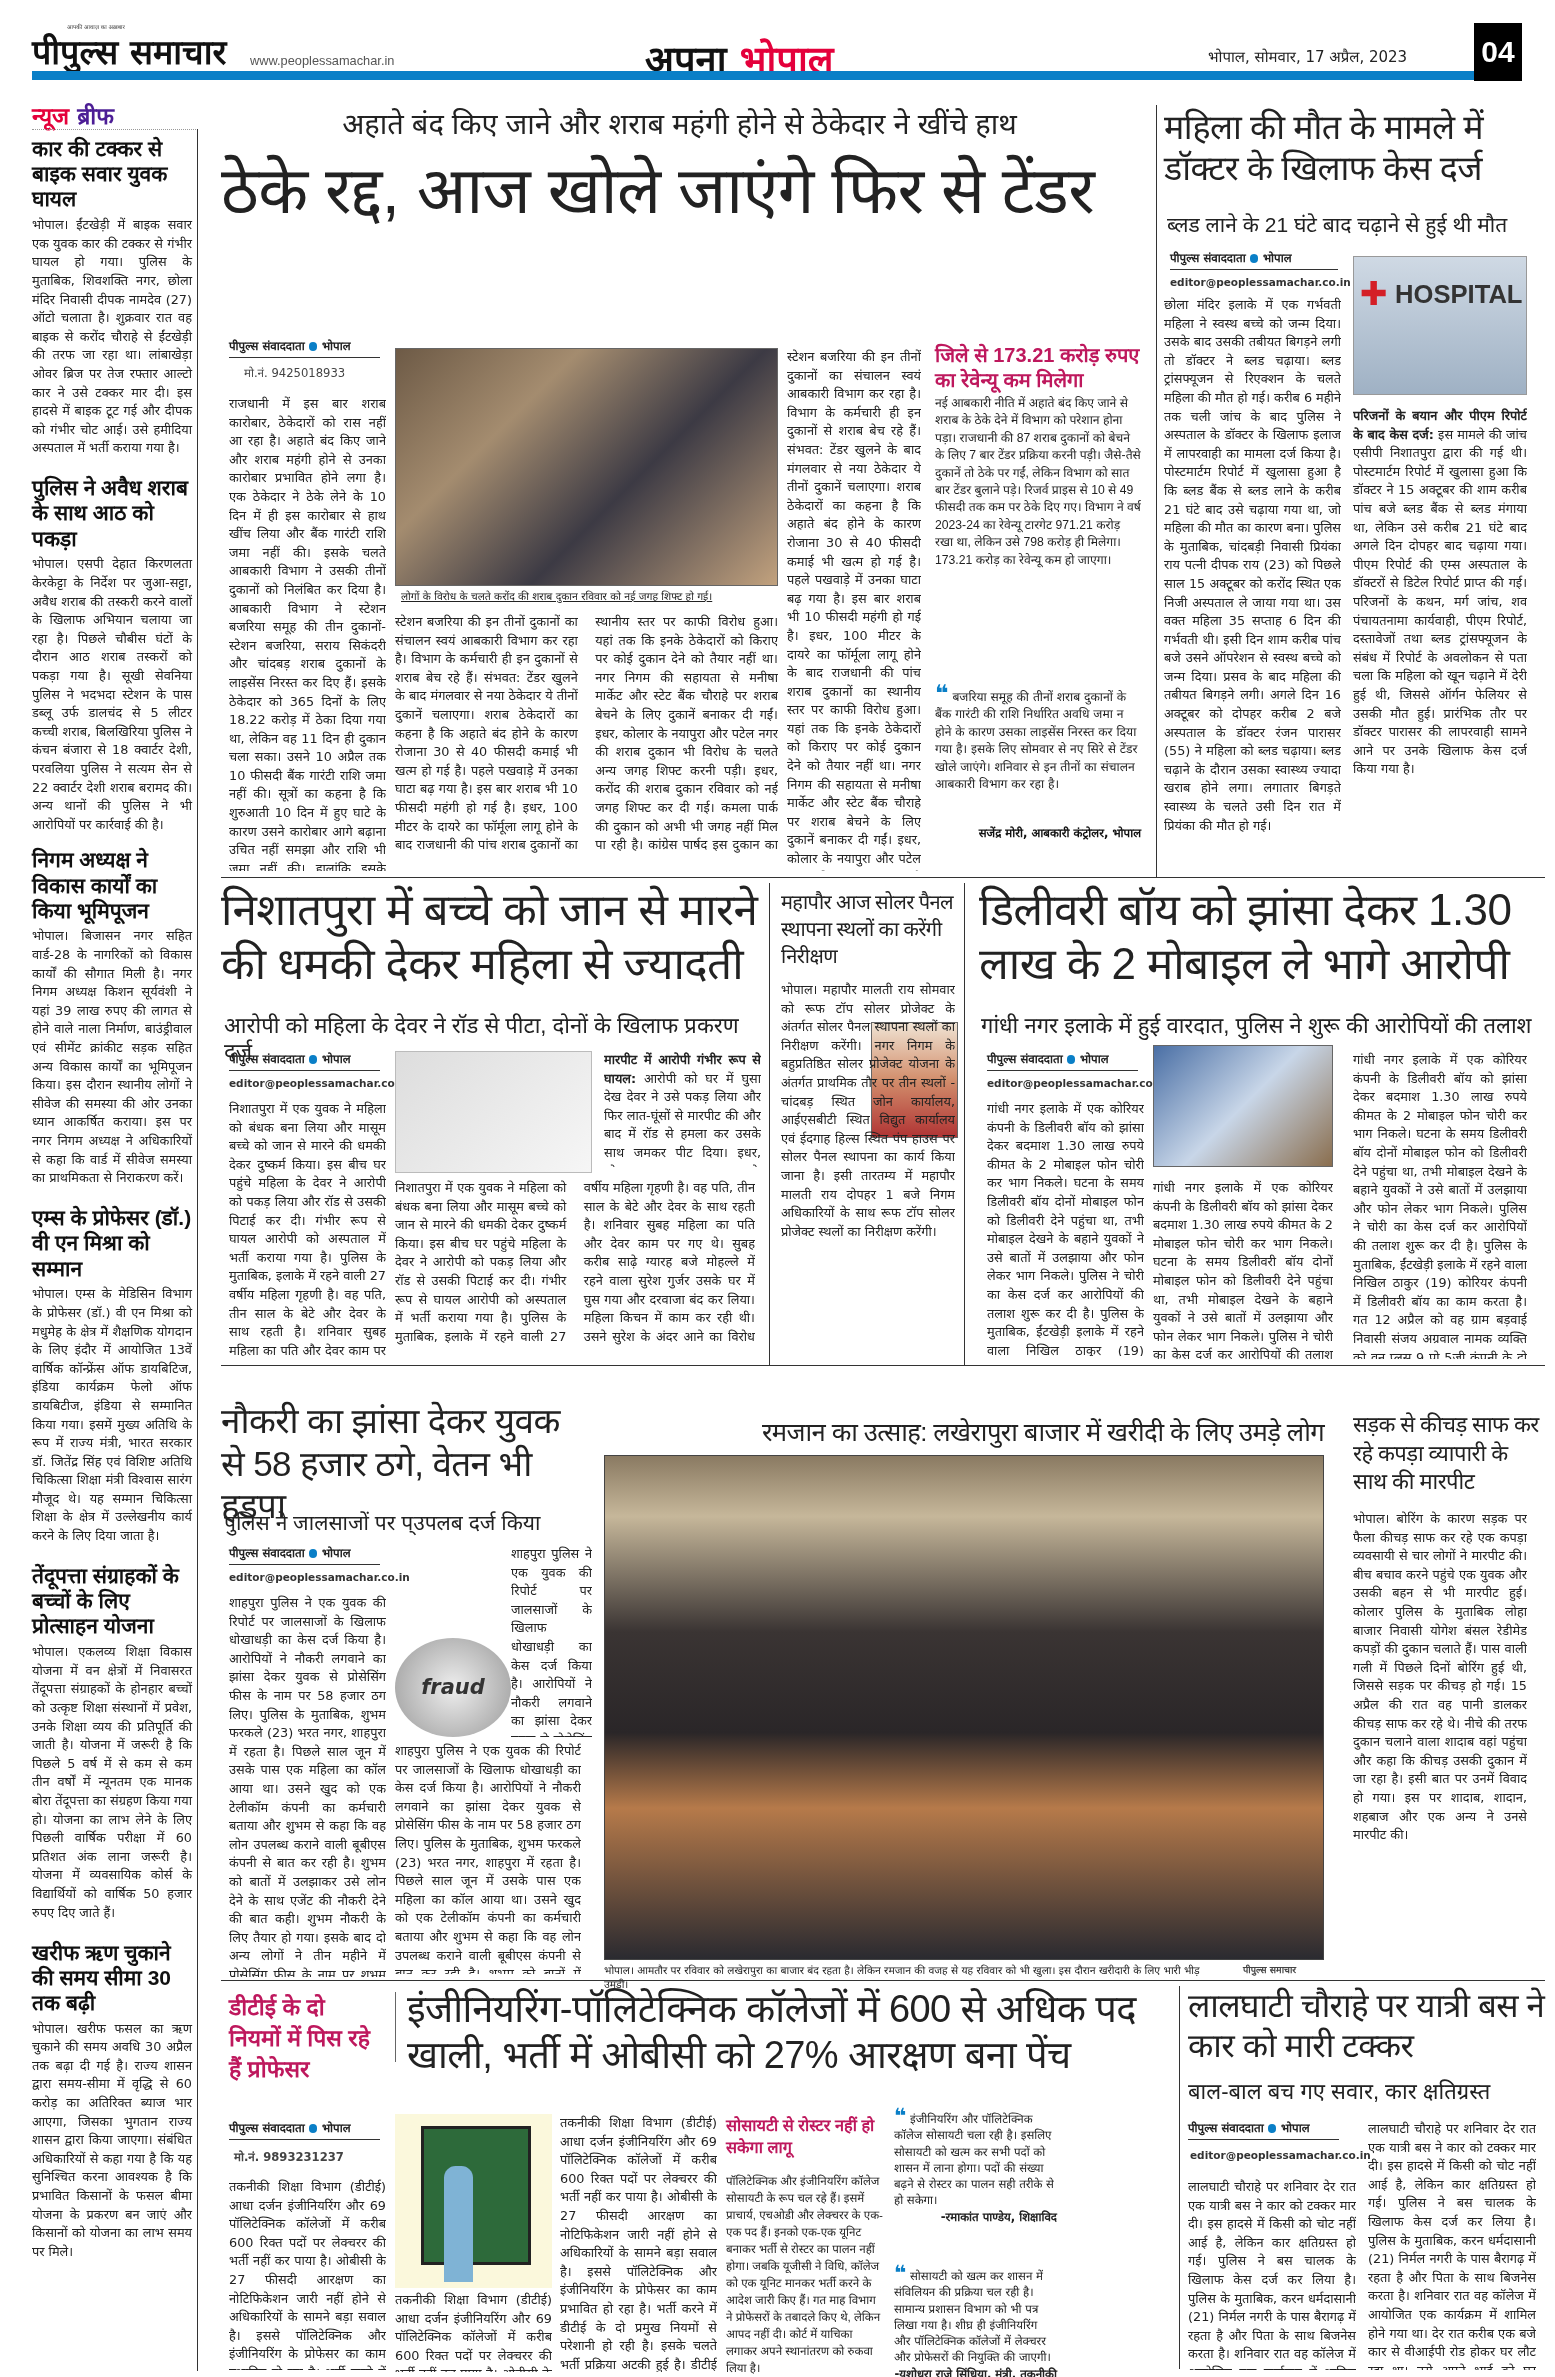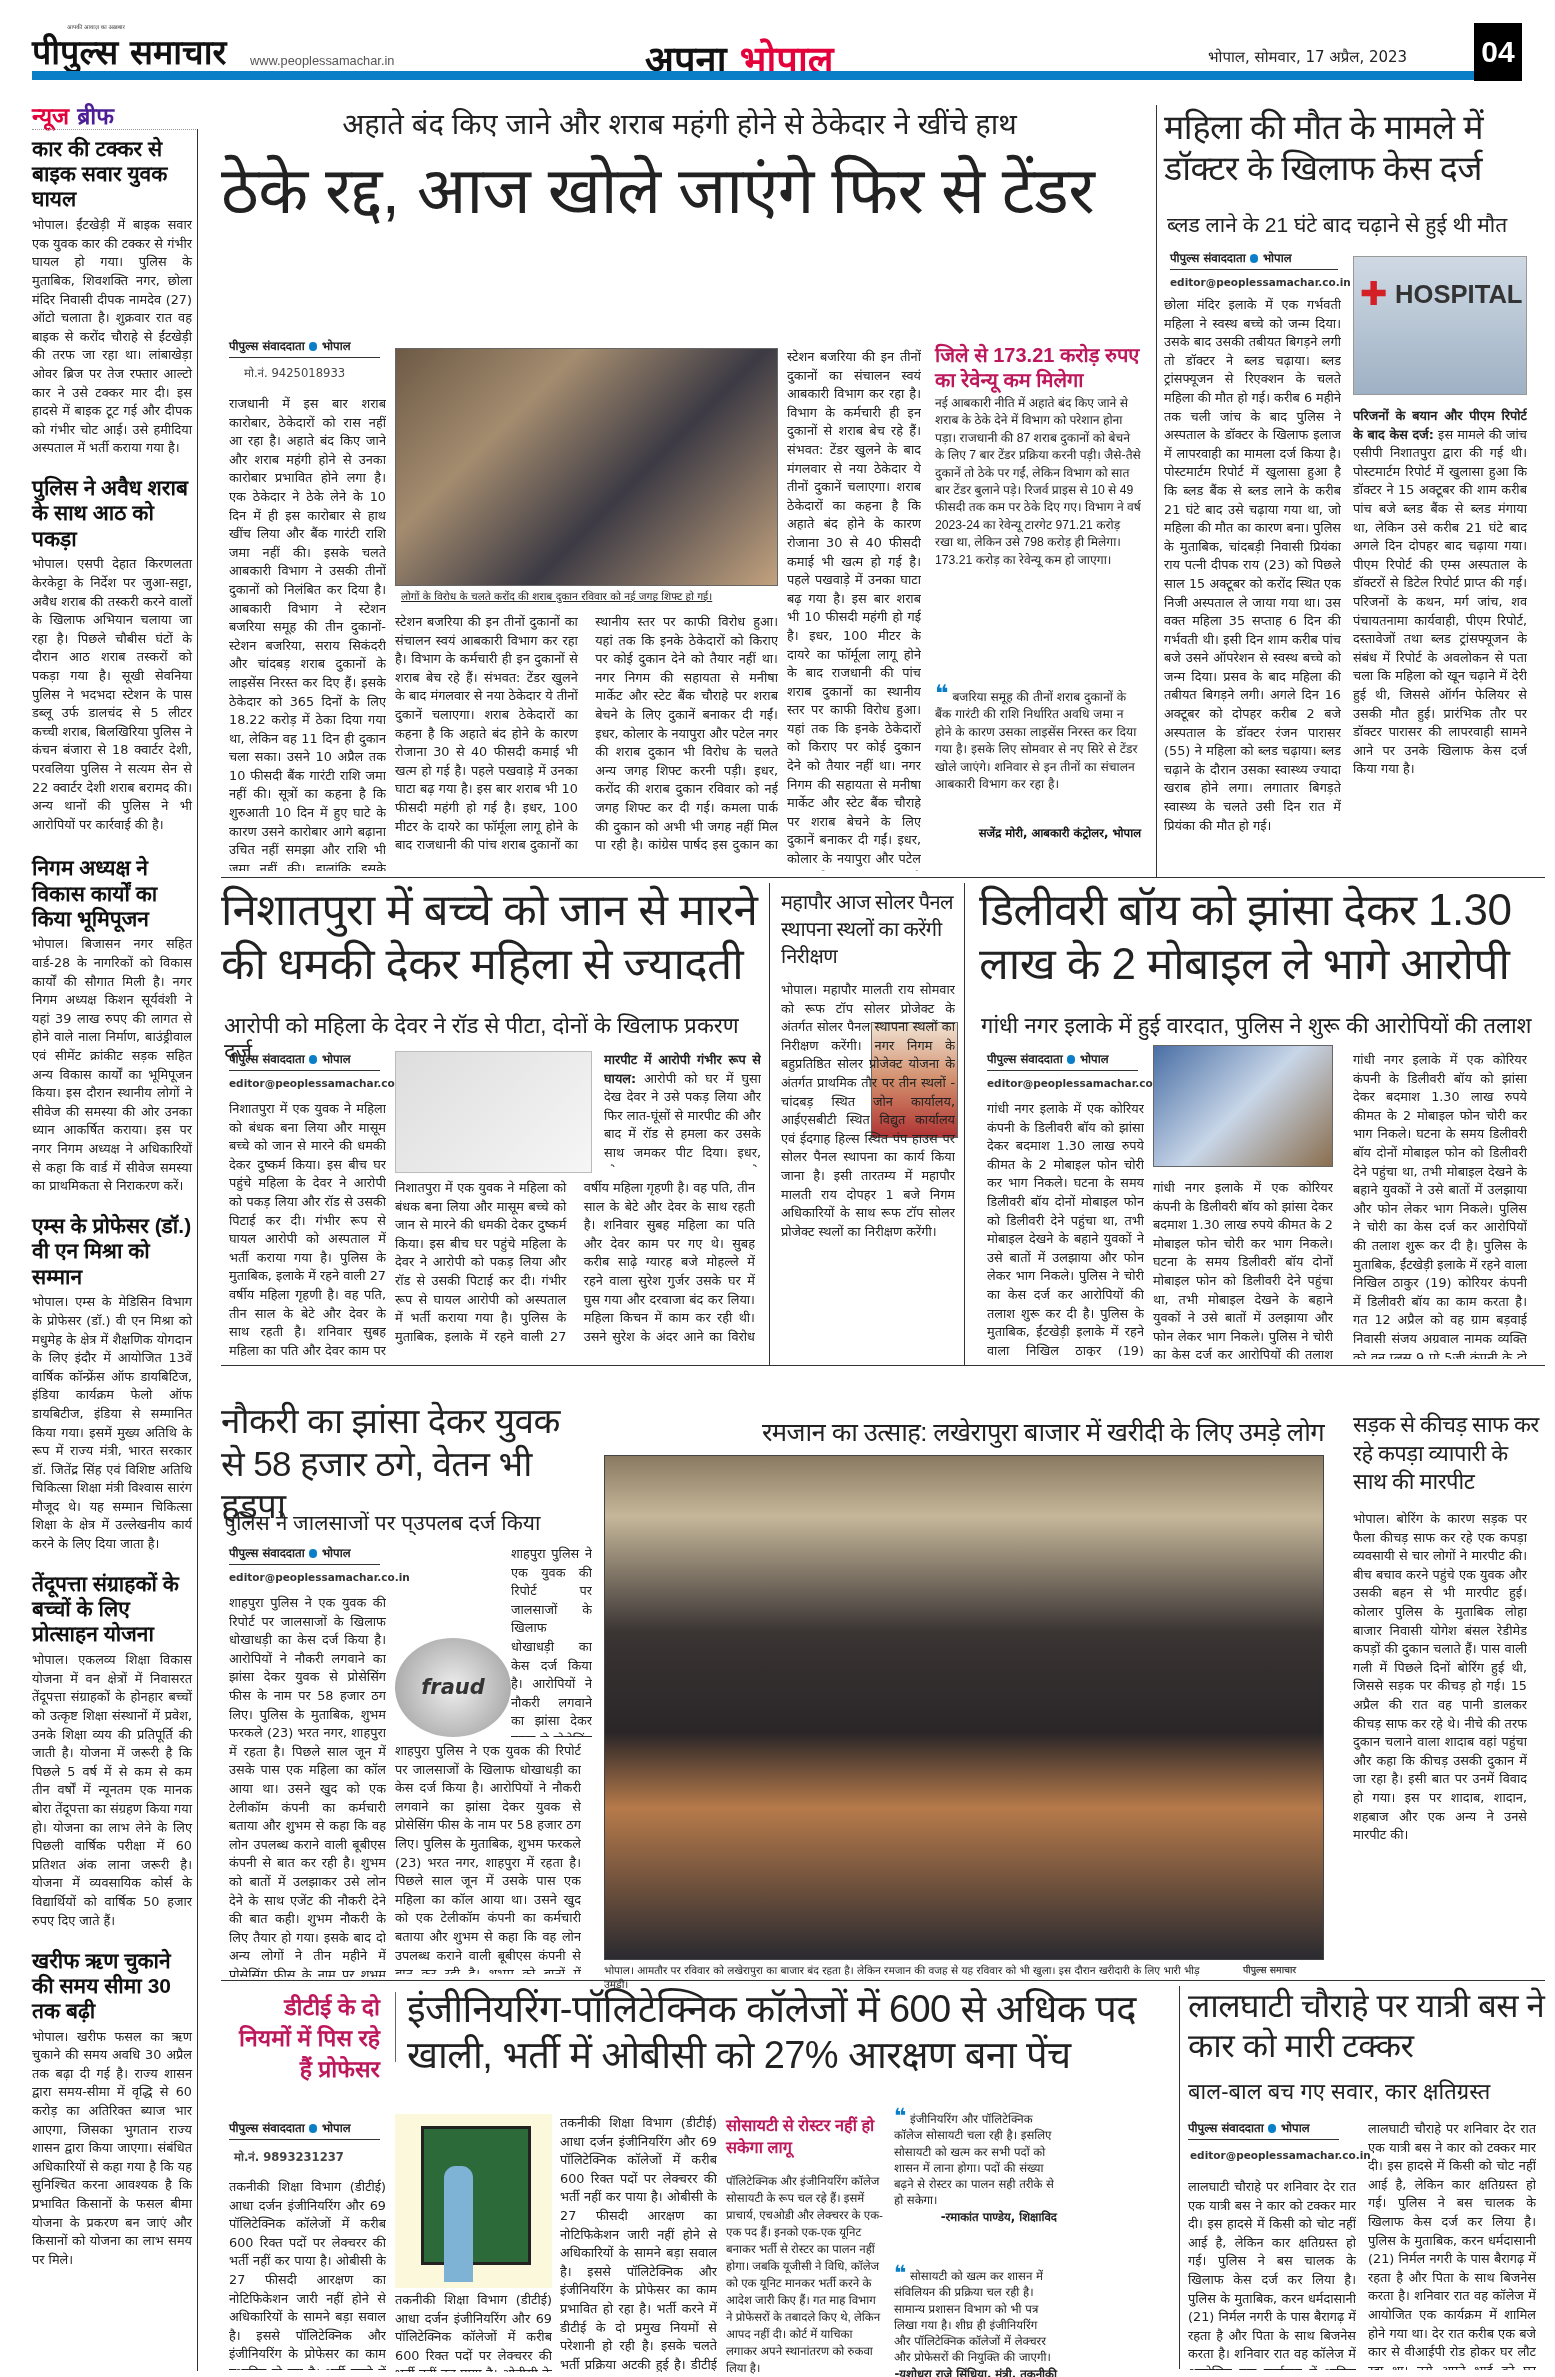--- a/index.html
+++ b/index.html
@@ -53,21 +53,21 @@
 
 <div class="abs" style="left:32px;top:136px;width:160px">
   <div>
     <div class="briefhead">कार की टक्कर से बाइक सवार युवक घायल</div>
     <div class="body" style="margin-top:4.6px">भोपाल। ईंटखेड़ी में बाइक सवार एक युवक कार की टक्कर से गंभीर घायल हो गया। पुलिस के मुताबिक, शिवशक्ति नगर, छोला मंदिर निवासी दीपक नामदेव (27) ऑटो चलाता है। शुक्रवार रात वह बाइक से करोंद चौराहे से ईंटखेड़ी की तरफ जा रहा था। लांबाखेड़ा ओवर ब्रिज पर तेज रफ्तार आल्टो कार ने उसे टक्कर मार दी। इस हादसे में बाइक टूट गई और दीपक को गंभीर चोट आई। उसे हमीदिया अस्पताल में भर्ती कराया गया है।</div>
   </div>
   <div style="margin-top:17.4px">
     <div class="briefhead">पुलिस ने अवैध शराब के साथ आठ को पकड़ा</div>
     <div class="body" style="margin-top:4.6px">भोपाल। एसपी देहात किरणलता केरकेट्टा के निर्देश पर जुआ-सट्टा, अवैध शराब की तस्करी करने वालों के खिलाफ अभियान चलाया जा रहा है। पिछले चौबीस घंटों के दौरान आठ शराब तस्करों को पकड़ा गया है। सूखी सेवनिया पुलिस ने भदभदा स्टेशन के पास डब्लू उर्फ डालचंद से 5 लीटर कच्ची शराब, बिलखिरिया पुलिस ने कंचन बंजारा से 18 क्वार्टर देशी, परवलिया पुलिस ने सत्यम सेन से 22 क्वार्टर देशी शराब बरामद की। अन्य थानों की पुलिस ने भी आरोपियों पर कार्रवाई की है।</div>
   </div>
-  <div style="margin-top:21px">
+  <div style="margin-top:13px">
     <div class="briefhead">निगम अध्यक्ष ने विकास कार्यों का किया भूमिपूजन</div>
     <div class="body" style="margin-top:4.6px">भोपाल। बिजासन नगर सहित वार्ड-28 के नागरिकों को विकास कार्यों की सौगात मिली है। नगर निगम अध्यक्ष किशन सूर्यवंशी ने यहां 39 लाख रुपए की लागत से होने वाले नाला निर्माण, बाउंड्रीवाल एवं सीमेंट क्रांकीट सड़क सहित अन्य विकास कार्यों का भूमिपूजन किया। इस दौरान स्थानीय लोगों ने सीवेज की समस्या की ओर उनका ध्यान आकर्षित कराया। इस पर नगर निगम अध्यक्ष ने अधिकारियों से कहा कि वार्ड में सीवेज समस्या का प्राथमिकता से निराकरण करें।</div>
   </div>
   <div style="margin-top:17.4px">
     <div class="briefhead">एम्स के प्रोफेसर (डॉ.) वी एन मिश्रा को सम्मान</div>
     <div class="body" style="margin-top:4.6px">भोपाल। एम्स के मेडिसिन विभाग के प्रोफेसर (डॉ.) वी एन मिश्रा को मधुमेह के क्षेत्र में शैक्षणिक योगदान के लिए इंदौर में आयोजित 13वें वार्षिक कॉन्फ्रेंस ऑफ डायबिटिज, इंडिया कार्यक्रम फेलो ऑफ डायबिटीज, इंडिया से सम्मानित किया गया। इसमें मुख्य अतिथि के रूप में राज्य मंत्री, भारत सरकार डॉ. जितेंद्र सिंह एवं विशिष्ट अतिथि चिकित्सा शिक्षा मंत्री विश्वास सारंग मौजूद थे। यह सम्मान चिकित्सा शिक्षा के क्षेत्र में उल्लेखनीय कार्य करने के लिए दिया जाता है।</div>
   </div>
   <div style="margin-top:17.4px">
     <div class="briefhead">तेंदूपत्ता संग्राहकों के बच्चों के लिए प्रोत्साहन योजना</div>
     <div class="body" style="margin-top:4.6px">भोपाल। एकलव्य शिक्षा विकास योजना में वन क्षेत्रों में निवासरत तेंदूपत्ता संग्राहकों के होनहार बच्चों को उत्कृष्ट शिक्षा संस्थानों में प्रवेश, उनके शिक्षा व्यय की प्रतिपूर्ति की जाती है। योजना में जरूरी है कि पिछले 5 वर्ष में से कम से कम तीन वर्षों में न्यूनतम एक मानक बोरा तेंदूपत्ता का संग्रहण किया गया हो। योजना का लाभ लेने के लिए पिछली वार्षिक परीक्षा में 60 प्रतिशत अंक लाना जरूरी है। योजना में व्यवसायिक कोर्स के विद्यार्थियों को वार्षिक 50 हजार रुपए दिए जाते हैं।</div>
@@ -169,21 +169,21 @@
 <div class="abs head" style="left:604px;top:1417px;width:720px;font-size:25.6px;text-align:right">रमजान का उत्साह: लखेरापुरा बाजार में खरीदी के लिए उमड़े लोग</div>
 <div class="abs" style="left:604px;top:1455px;width:720px;height:505px;background:linear-gradient(180deg,#8a7a62 0%,#c6b79a 12%,#3a3433 35%,#2a2628 55%,#b67a4a 70%,#2a2a30 100%);border:0.6px solid #444"></div>
 <div class="abs" style="left:604px;top:1963px;width:610px;font-size:10.5px;color:#222">भोपाल। आमतौर पर रविवार को लखेरापुरा का बाजार बंद रहता है। लेकिन रमजान की वजह से यह रविवार को भी खुला। इस दौरान खरीदारी के लिए भारी भीड़ उमड़ी।</div>
 <div class="abs" style="left:1243px;top:1963px;font-size:9.3px;font-weight:bold;color:#444">पीपुल्स समाचार</div>
 
 <div class="abs head" style="left:1353px;top:1411px;width:186px;font-size:22px;line-height:1.3">सड़क से कीचड़ साफ कर रहे कपड़ा व्यापारी के साथ की मारपीट</div>
 <div class="abs body" style="left:1353px;top:1510px;width:174px;height:465px;overflow:hidden">भोपाल। बोरिंग के कारण सड़क पर फैला कीचड़ साफ कर रहे एक कपड़ा व्यवसायी से चार लोगों ने मारपीट की। बीच बचाव करने पहुंचे एक युवक और उसकी बहन से भी मारपीट हुई। कोलार पुलिस के मुताबिक लोहा बाजार निवासी योगेश बंसल रेडीमेड कपड़ों की दुकान चलाते हैं। पास वाली गली में पिछले दिनों बोरिंग हुई थी, जिससे सड़क पर कीचड़ हो गई। 15 अप्रैल की रात वह पानी डालकर कीचड़ साफ कर रहे थे। नीचे की तरफ दुकान चलाने वाला शादाब वहां पहुंचा और कहा कि कीचड़ उसकी दुकान में जा रहा है। इसी बात पर उनमें विवाद हो गया। इस पर शादाब, शादान, शहबाज और एक अन्य ने उनसे मारपीट की।</div>
 
 <div class="abs hrule" style="left:221px;top:1980px;width:1324px"></div>
 
-<div class="abs greyhead" style="left:229px;top:1992px;width:151px;font-size:23px;line-height:1.35;text-align:right">डीटीई के दो नियमों में पिस रहे हैं प्रोफेसर</div>
+<div class="abs greyhead" style="left:229px;top:1992px;width:151px;font-size:23px;line-height:1.35;text-align:left">डीटीई के दो नियमों में पिस रहे हैं प्रोफेसर</div>
 <div class="abs vrule" style="left:395px;top:1992px;height:70px;background:#666"></div>
 
 <div class="abs head" style="left:407px;top:1986px;width:772px;font-size:38px;font-weight:normal">इंजीनियरिंग-पॉलिटेक्निक कॉलेजों में 600 से अधिक पद खाली, भर्ती में ओबीसी को 27% आरक्षण बना पेंच</div>
 <div class="abs byline" style="left:229px;top:2120px;width:151px">
   <span>पीपुल्स संवाददाता</span><span class="dot"></span><span>भोपाल</span>
 </div>
 <div class="abs" style="left:234px;top:2149px;font-size:11.6px;color:#444;font-weight:bold">मो.नं. 9893231237</div>
 <div class="abs" style="left:395px;top:2114px;width:157px;height:174px;background:#fbf8dc">
   <div style="position:absolute;left:26px;top:11.6px;width:110px;height:139px;background:#2d6a3a;border:3.5px solid #222"></div>
   <div style="position:absolute;left:49px;top:52px;width:29px;height:116px;background:#7fb3d5;border-radius:11.6px 11.6px 0 0"></div>

